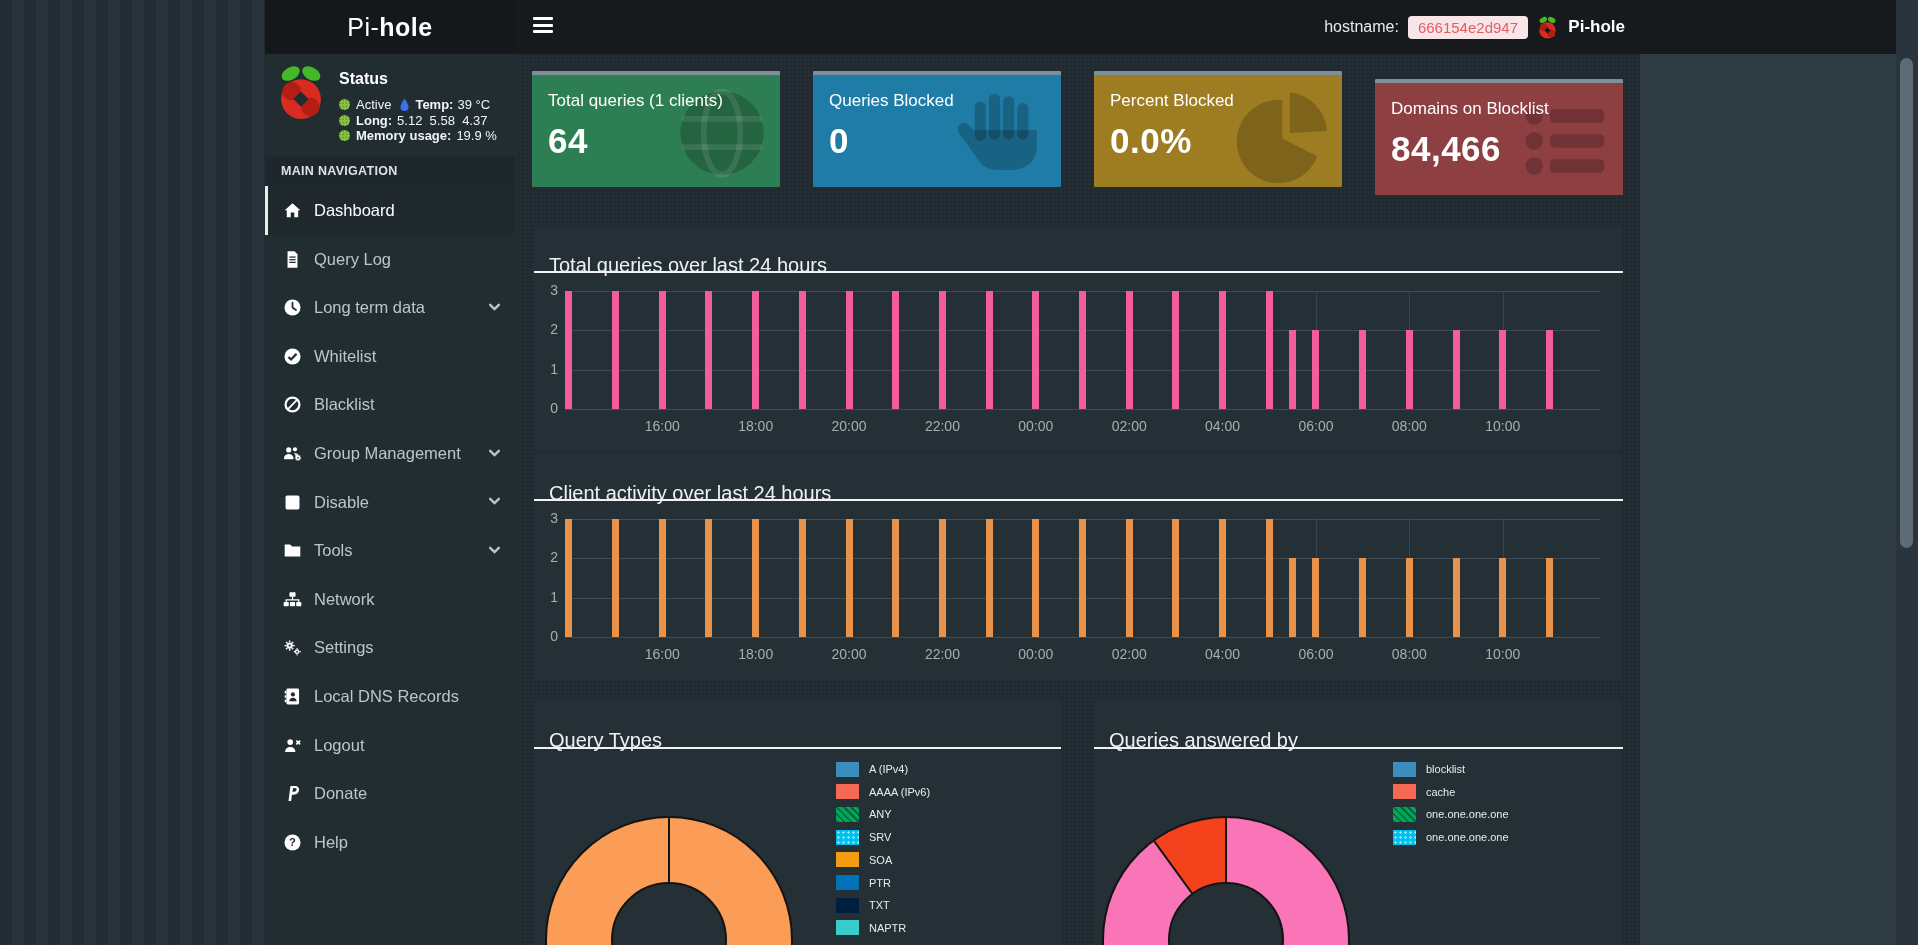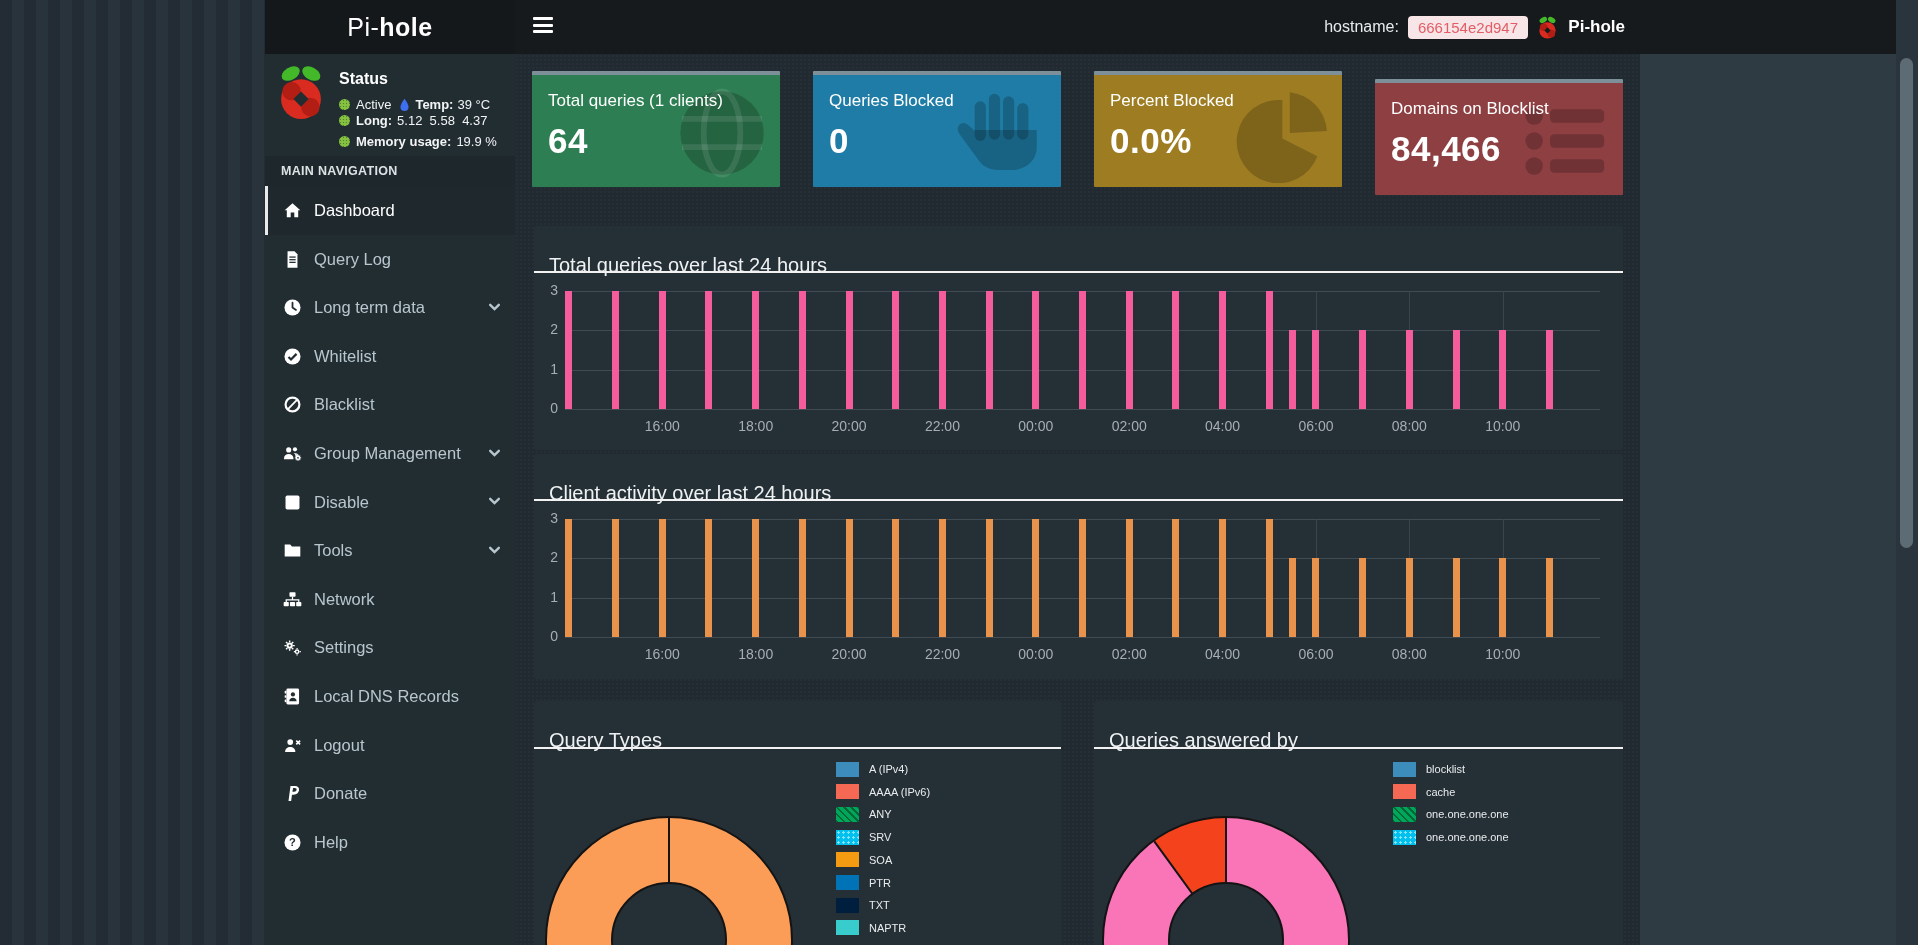--- a/index.html
+++ b/index.html
@@ -111,21 +111,21 @@
       <path d="M6 .8C6 .8 1.6 6.7 1.6 9.6a4.4 4.4 0 0 0 8.8 0C10.4 6.7 6 .8 6 .8Z" fill="#3e6ff0"></path>
     </svg>
     <b style="margin-right:4px;">Temp:</b>
     <span>39 °C</span>
   </div>
   <div class="status-row" style="top:53px;">
     <span class="dot"></span>
     <b style="margin-right:5px;">Long:</b>
     <span style="white-space:pre;">5.12  5.58  4.37</span>
   </div>
-  <div class="status-row" style="top:74px;text-align:right;">
+  <div class="status-row" style="top:68px;text-align:right;">
     <span class="dot"></span>
     <b style="margin-right:5px;">Memory usage:</b>
     <span>19.9 %</span>
   </div>
 </div>
 
 <div class="abs nav-label-row">MAIN NAVIGATION</div>
 <nav class="abs" id="nav">
     <a class="nav-item active" style="top: 0px;">
       <span class="nav-icon">

